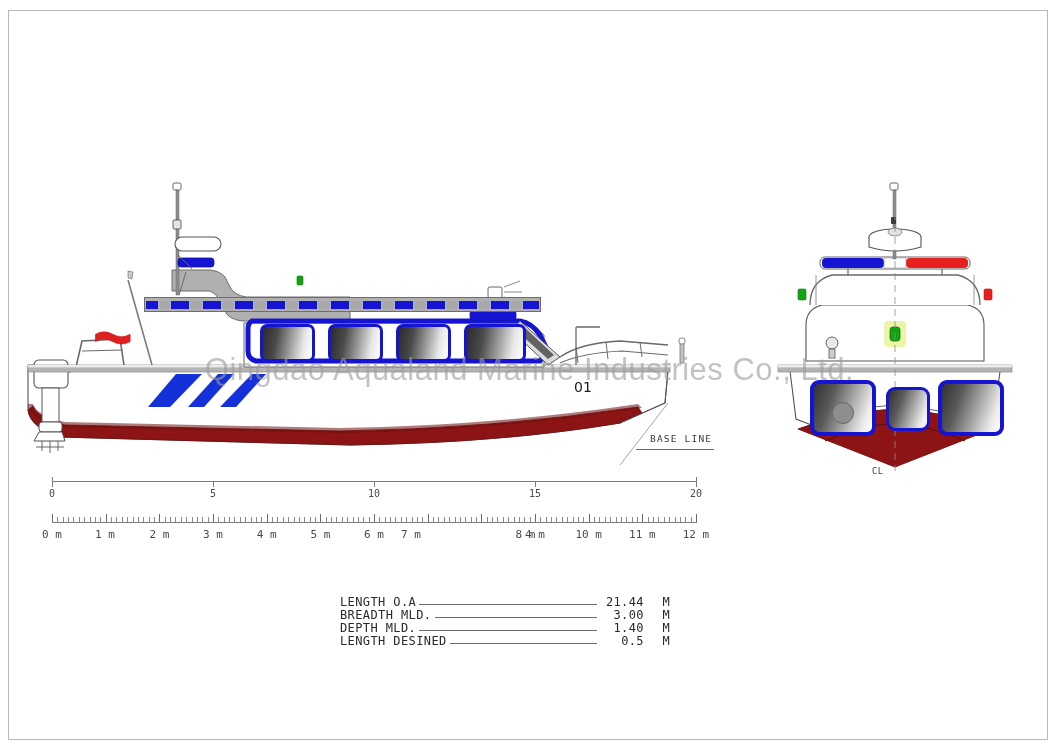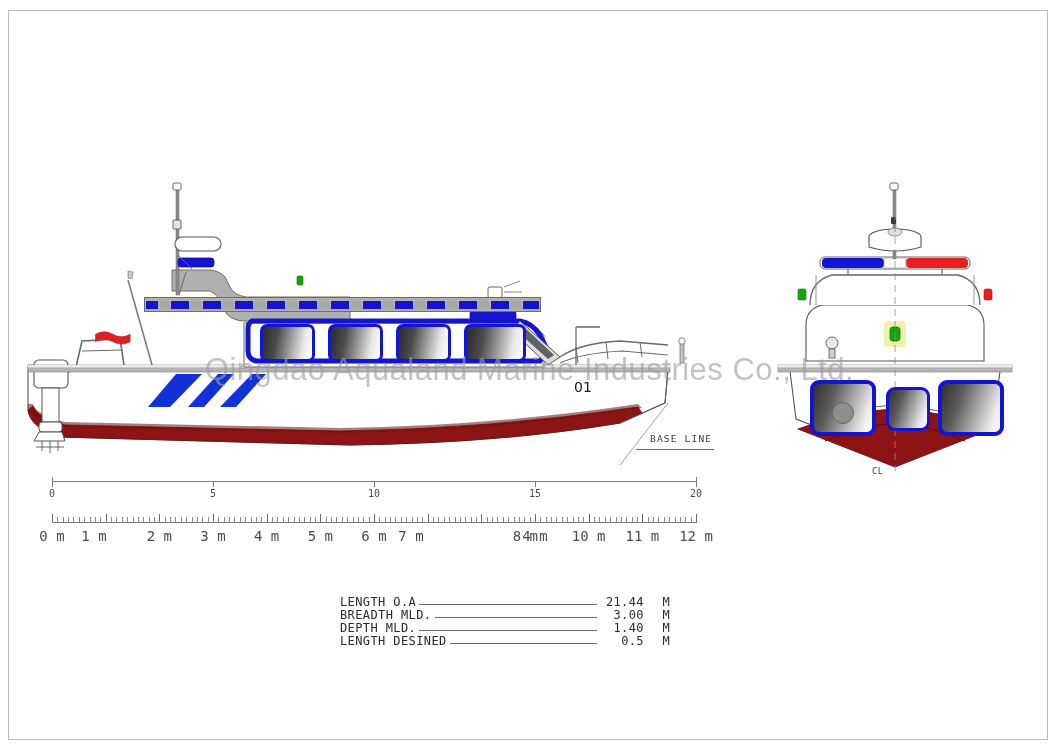--- a/index.html
+++ b/index.html
@@ -68,21 +68,21 @@
   #ruler-top .lbl{
     position:absolute;top:7px;font-size:10px;color:#4a4a4a;
     font-family:"DejaVu Sans Mono", monospace;transform:translateX(-50%);
   }
 
   #ruler-bottom{position:absolute;left:52px;top:516px;width:645px;height:32px;}
   #ruler-bottom .bar{position:absolute;left:0;top:6px;width:100%;height:1px;background:#7a7a7a;}
   #ruler-bottom .minor{position:absolute;top:1px;width:1px;height:5px;background:#8c8c8c;}
   #ruler-bottom .major{position:absolute;top:-2px;width:1px;height:8px;background:#6a6a6a;}
   #ruler-bottom .lbl{
-    position:absolute;top:12px;font-size:14px;color:#4a4a4a;
+    position:absolute;top:12px;font-size:11px;color:#4a4a4a;
     font-family:"DejaVu Sans Mono", monospace;transform:translateX(-50%);
     white-space:nowrap;
   }
 
   
   #base-line-label{
     position:absolute;left:650px;top:433px;
     font-size:9.5px;color:#3a3a3a;letter-spacing:1.2px;
   }
   #base-line-rule{
@@ -451,21 +451,21 @@
         <div class="minor" style="left: 611.8px;"></div>
         <div class="minor" style="left: 617.167px;"></div>
         <div class="minor" style="left: 622.533px;"></div>
         <div class="minor" style="left: 627.9px;"></div>
         <div class="minor" style="left: 633.267px;"></div>
         <div class="minor" style="left: 638.633px;"></div>
         <div class="major" style="left: 644px;"></div>
       </div>
     <div id="rb-labels">
         <div class="lbl" style="left: 0px;">0 m</div>
-        <div class="lbl" style="left: 42px;">1 m</div>
+        <div class="lbl" style="left: 53px;">1 m</div>
         <div class="lbl" style="left: 107.333px;">2 m</div>
         <div class="lbl" style="left: 161px;">3 m</div>
         <div class="lbl" style="left: 214.667px;">4 m</div>
         <div class="lbl" style="left: 268.333px;">5 m</div>
         <div class="lbl" style="left: 322px;">6 m</div>
         <div class="lbl" style="left: 359px;">7 m</div>
         <div class="lbl" style="left: 429.333px; margin-left: 44px;">8 m</div>
         <div class="lbl" style="left: 483px;">4 m</div>
         <div class="lbl" style="left: 536.667px;">10 m</div>
         <div class="lbl" style="left: 590.333px;">11 m</div>

